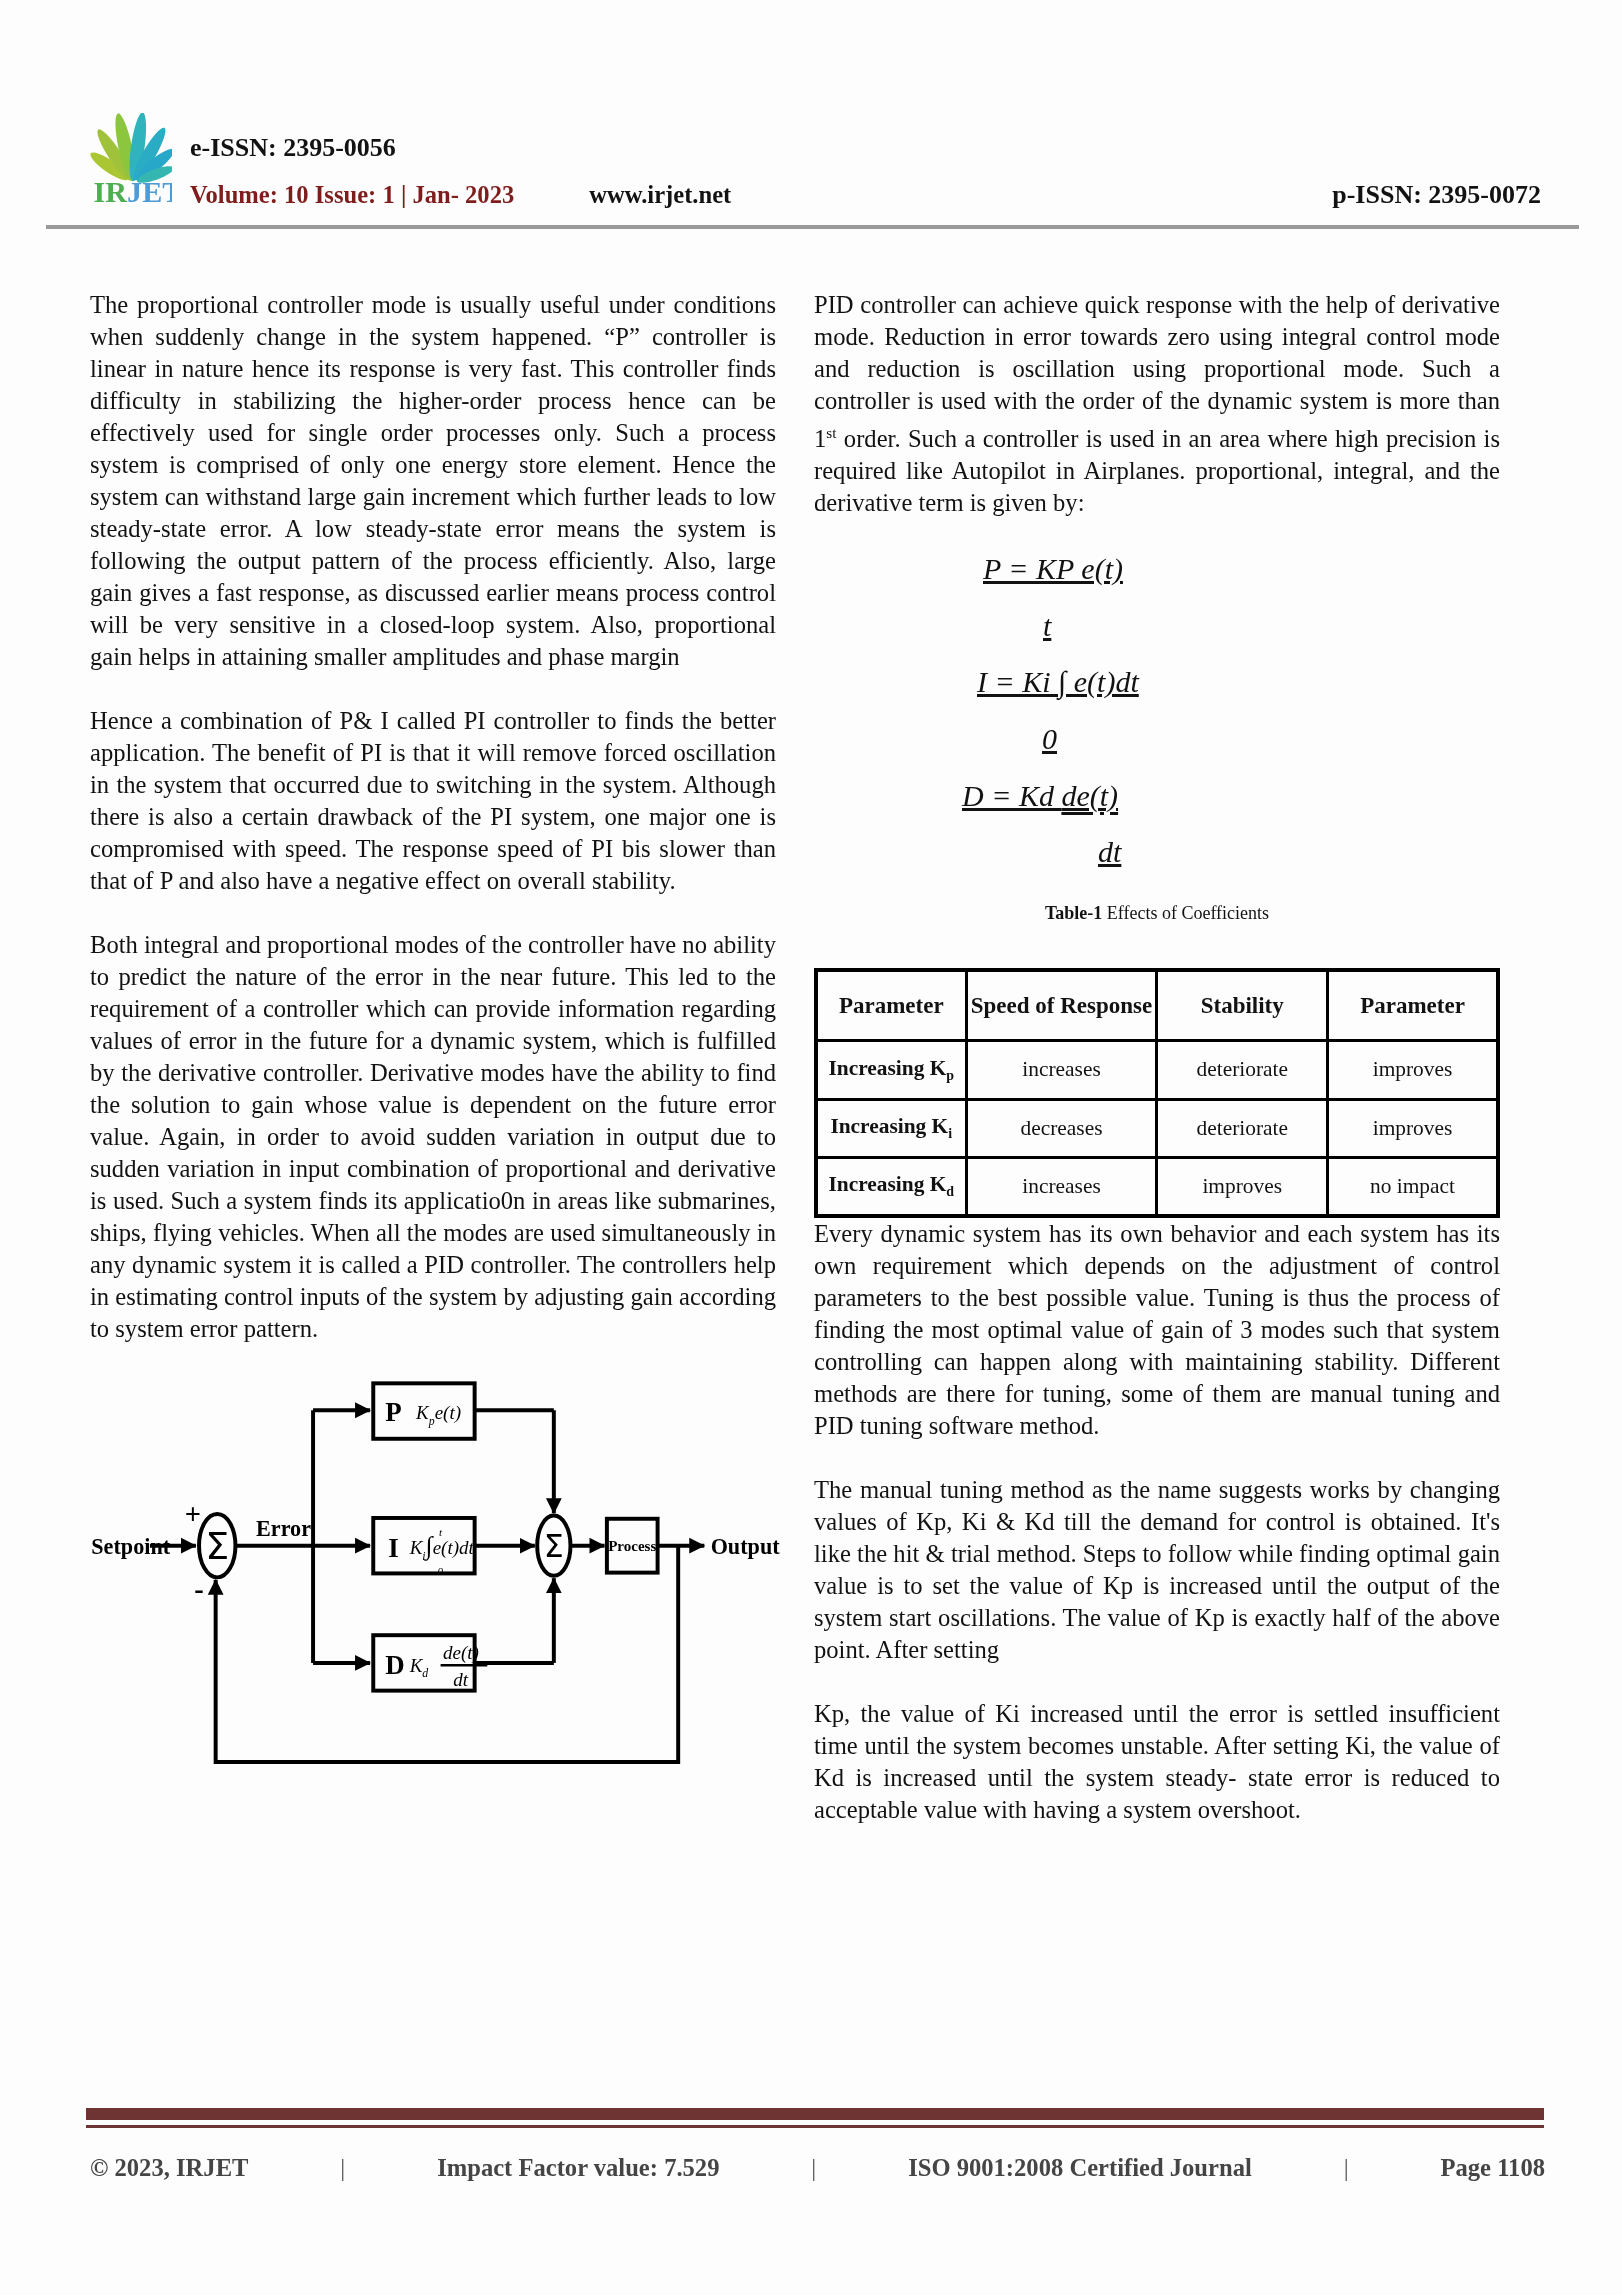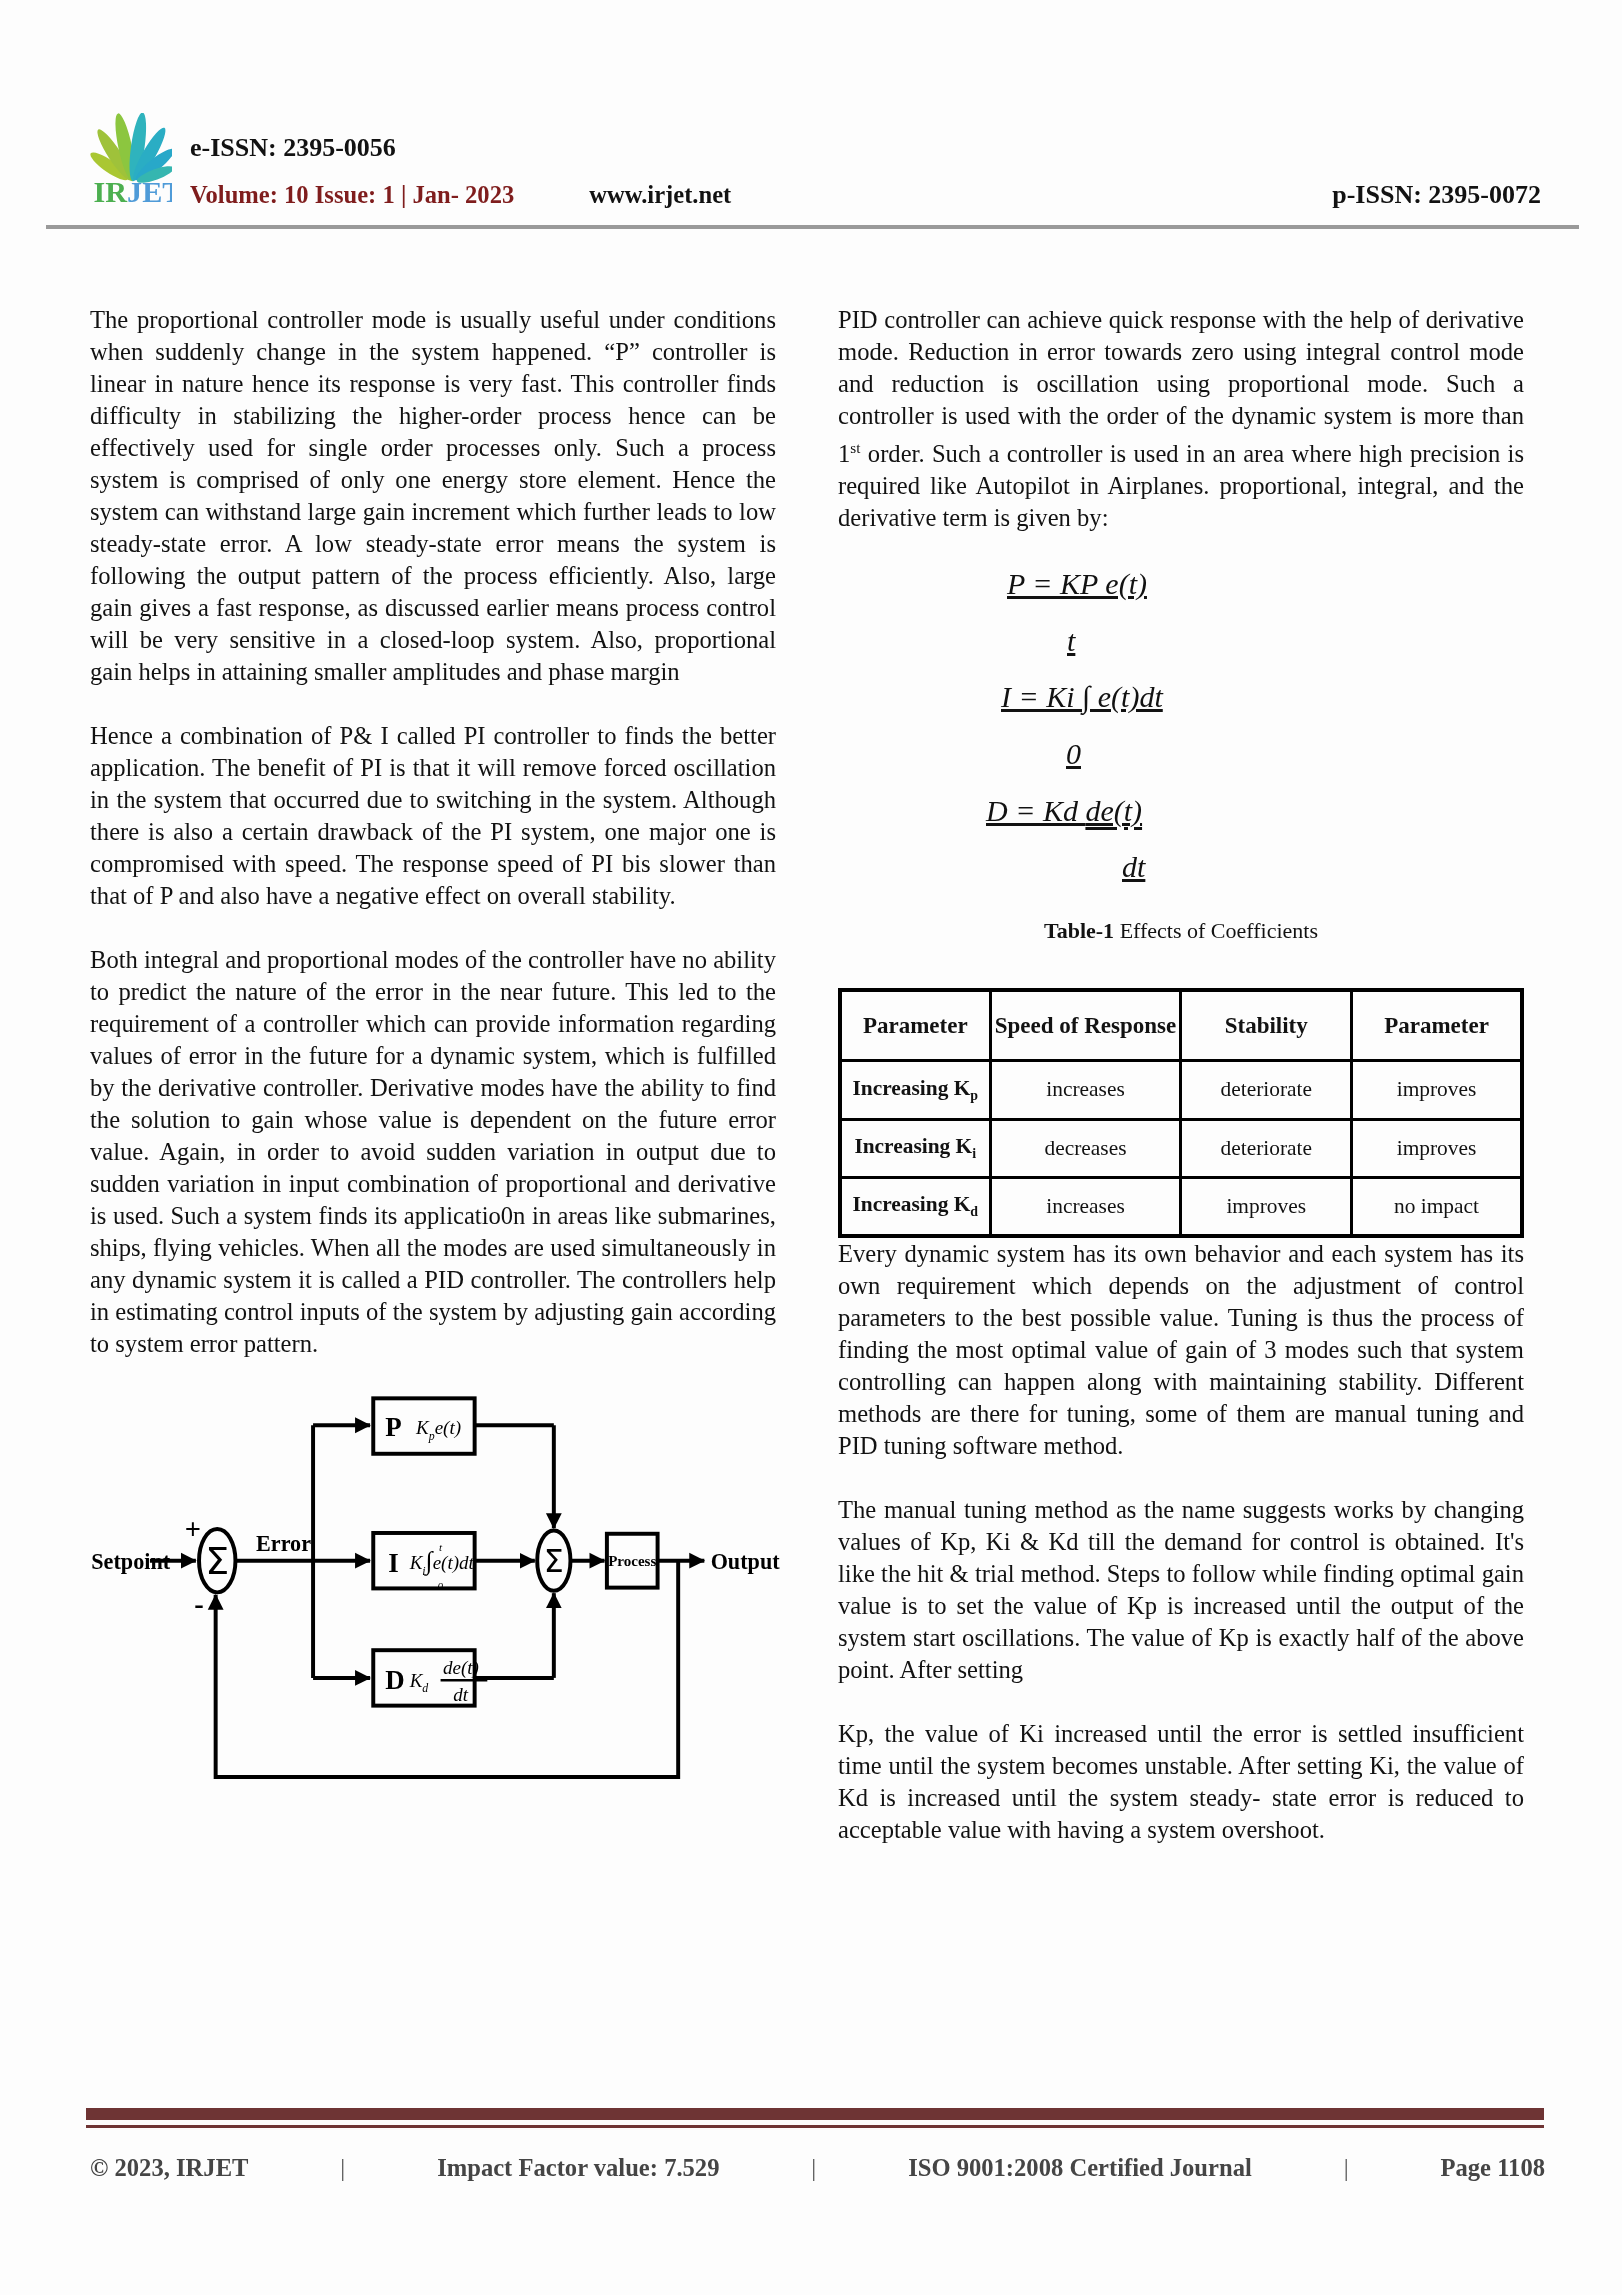--- a/index.html
+++ b/index.html
@@ -15,34 +15,34 @@
   .journal-title { font-size:30px; font-weight:bold; letter-spacing:-0.4px; }
   .eissn { font-size:26px; font-weight:bold; white-space:nowrap; }
   .h-row2 { position:absolute; left:190px; right:82px; top:180px;
             display:flex; align-items:baseline; }
   .volume { font-size:24.6px; font-weight:bold; color:#7f1d1d; }
   .website { font-size:24.6px; font-weight:bold; margin-left:75px; }
   .pissn { font-size:26px; font-weight:bold; margin-left:auto; }
   .head-rule { position:absolute; left:46px; right:44px; top:225px;
                border-top:4.8px solid #9a9a9a; height:0; }
   
-  .columns { position:absolute; left:90px; top:304px; width:1434px;
-             display:flex; gap:62px; }
+  .columns { position:absolute; left:90px; top:289px; width:1434px;
+             display:flex; gap:38px; }
   .col { width:686px; }
   .col p { font-size:24.6px; line-height:32px; text-align:justify;
            margin:0 0 32px 0; }
   sup.st { font-size:62%; vertical-align:super; }
   
   .eq-block { font-size:30px; font-style:italic; margin:22px 0 0 0;text-decoration:underline; }
   .eq-line { line-height:36px; margin:0 0 20.6px 0; }
   .ind-p { margin-left:169px; } .ind-t { margin-left:229px; }
   .ind-i { margin-left:163px; } .ind-0 { margin-left:228px; }
   .ind-d { margin-left:148px; } .ind-dt { margin-left:284px; }
   .frac-num { text-decoration:underline; text-underline-offset:5.5px; }
-  .tab-caption { text-align:center; font-size:22px; margin:33px 0 0 0; }
+  .tab-caption { text-align:center; font-size:18px; margin:33px 0 0 0; }
   .tab-caption b, .fig-caption b { font-weight:bold; }
   
   table.coef { width:100%; border-collapse:collapse; margin-top:44px;
                border:4px solid #000; table-layout:fixed; }
   table.coef th, table.coef td { border:3.2px solid #000; text-align:center;
                font-family:"Liberation Serif", serif; }
   table.coef th { font-size:23px; font-weight:bold; padding:20.6px 3.2px; }
   table.coef td { font-size:21.4px; padding:13.5px 3.2px; }
   td.pcell { font-size:23px; font-weight:bold; }
   td.pcell sub { font-size:65%; }

